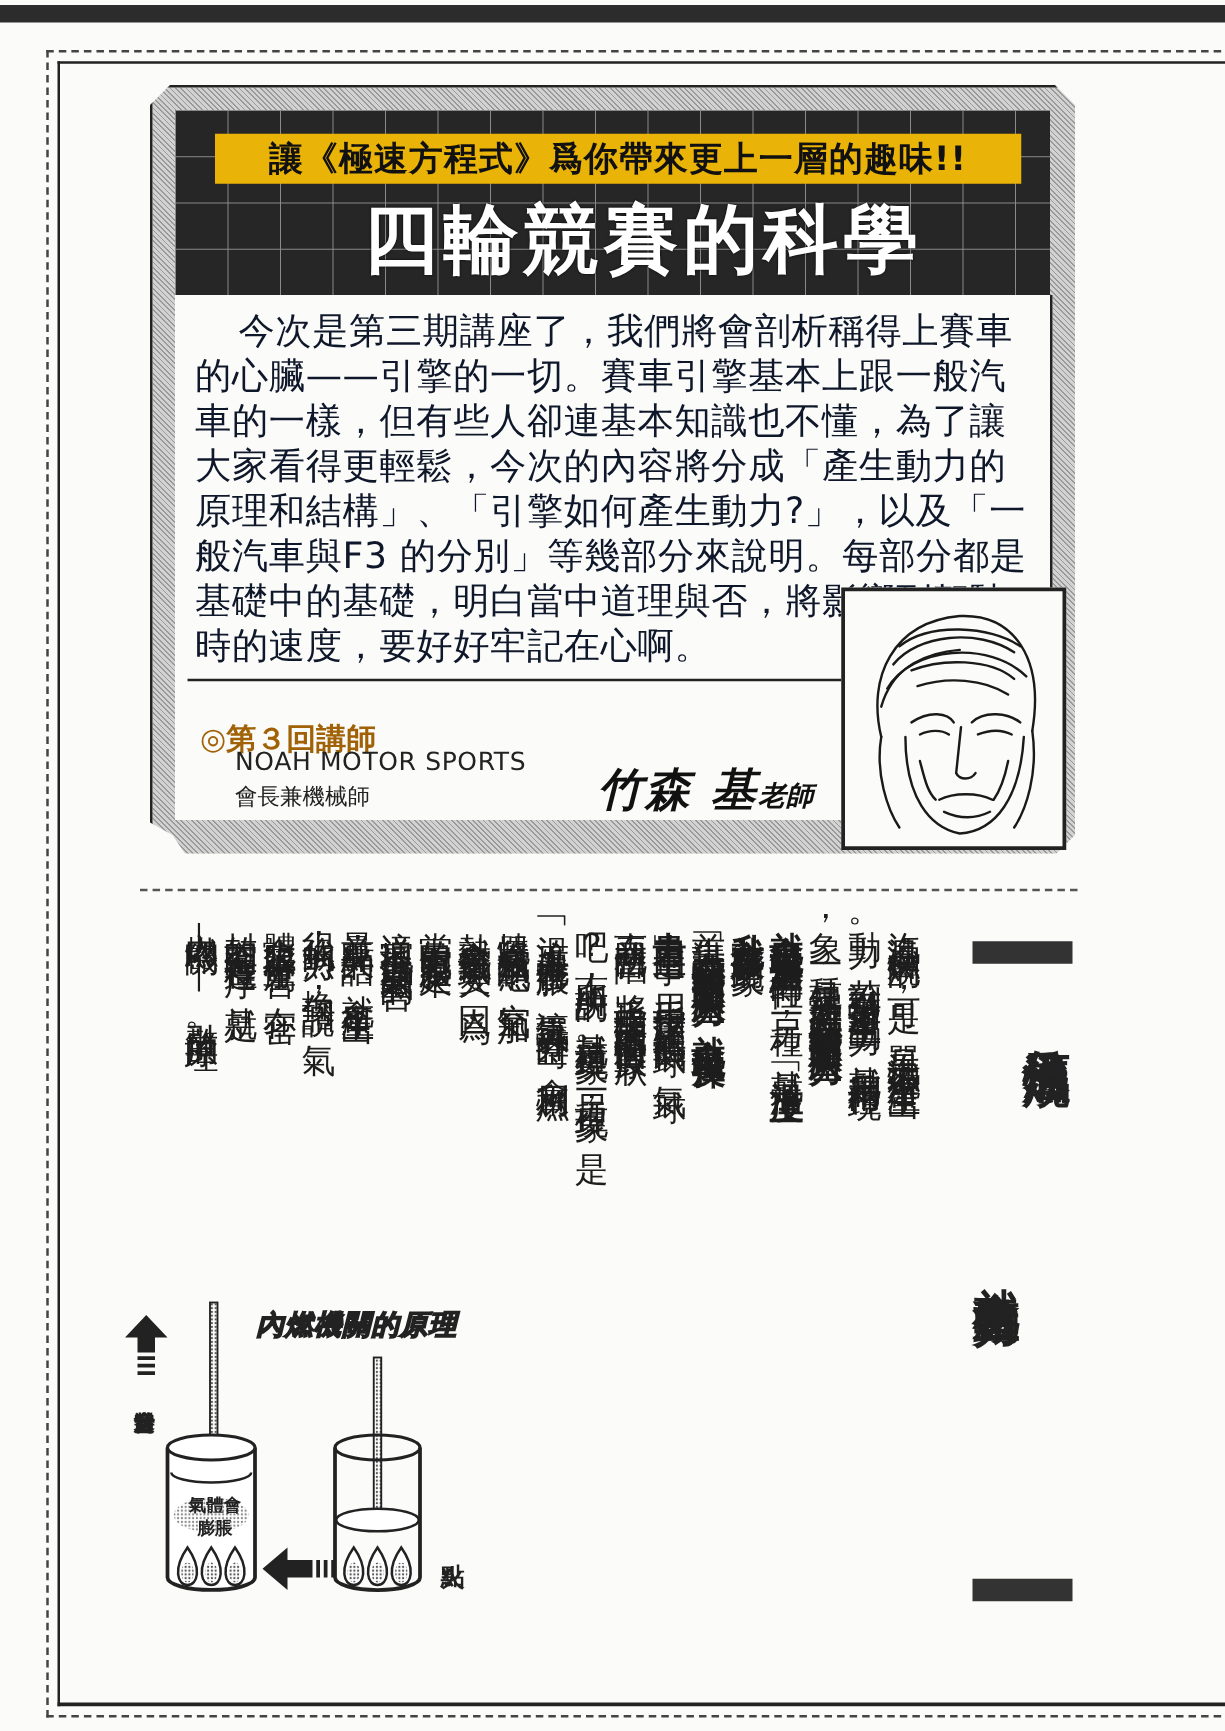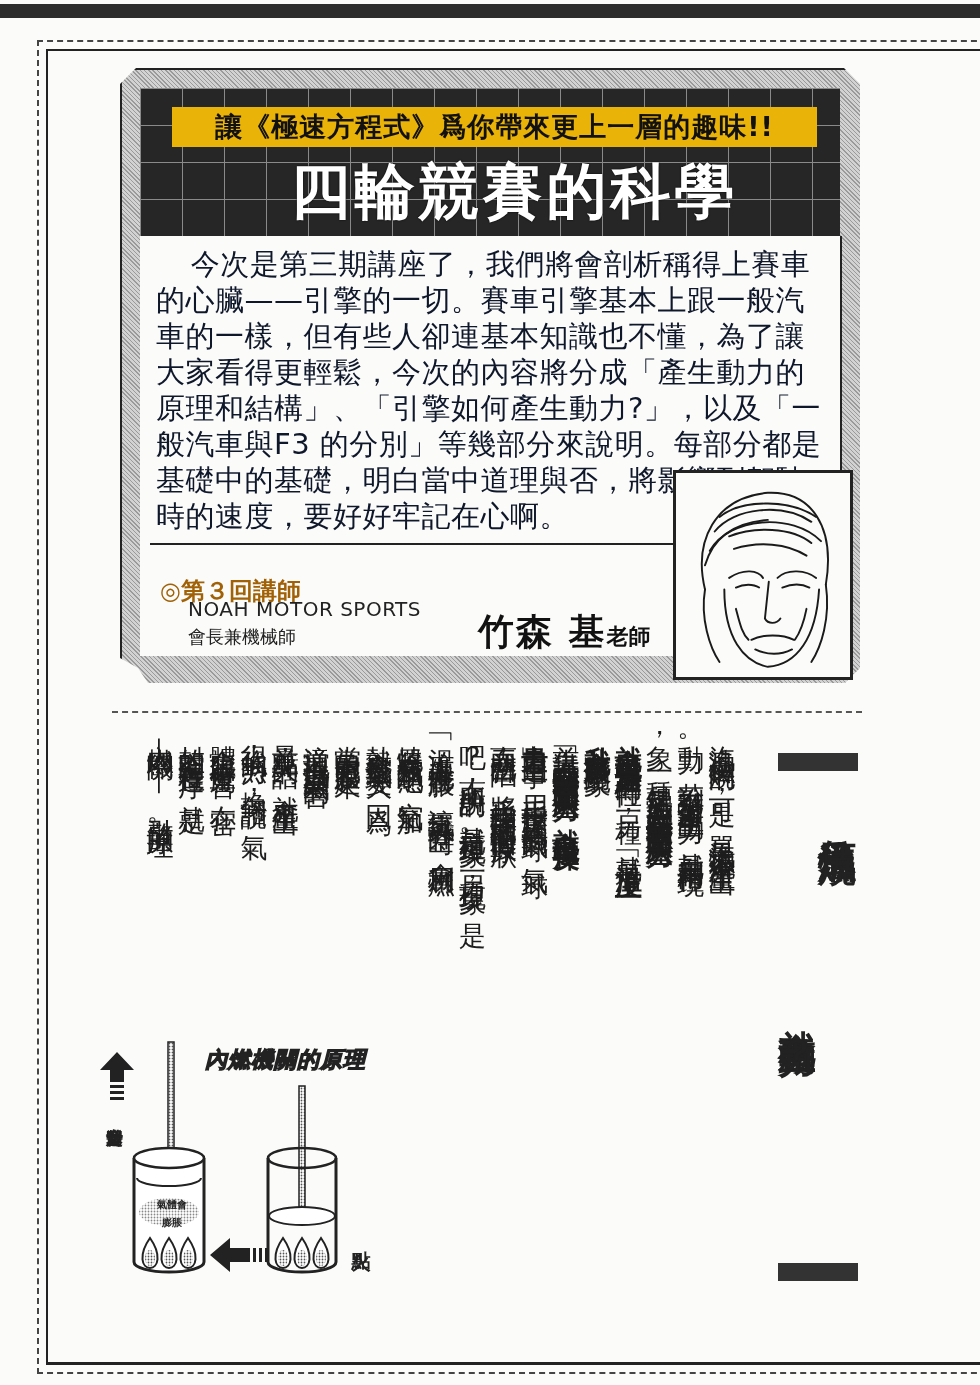--- a/index.html
+++ b/index.html
@@ -61,21 +61,21 @@
     position: absolute; left: 160px; top: 551px; font-weight: bold; font-size: 24px; color: #a16207; margin-top: 24px;
   }
   .company {
     position: absolute; left: 188px; top: 597px; font-size: 20px; color: #222; letter-spacing: 0.5px;
   }
   .role {
     position: absolute; left: 188px; top: 625px; font-size: 18px; font-weight: normal; color: #222;
   }
   .teacher-name {
     position: absolute; left: 478px; top: 608px; font-family: "DejaVu Serif", "Liberation Serif", serif;
-    font-weight: bold; font-size: 36px; color: #111; letter-spacing: 2px;
+    font-weight: bold; font-size: 36px; color: #111; letter-spacing: 2px; font-style: italic;
   }
   .teacher-name .suffix { font-family: "DejaVu Sans", sans-serif; font-size: 22px; letter-spacing: 0; }
   .portrait {
     position: absolute; left: 673px; top: 470px; width: 180px; height: 210px;
     background: #fbfbf9; border: 3px solid #222; box-sizing: border-box;
   }
   .portrait svg { width: 100%; height: 100%; display: block; }
 
   .section-divider {
     position: absolute; left: 112px; top: 711px; width: 750px; border-top: 2px dashed #555;
@@ -101,21 +101,21 @@
   
   .diagram { position: absolute; left: 90px; top: 1030px; width: 320px; height: 290px; }
   .diagram-title {
     position: absolute; left: 205px; top: 1045px; font-weight: bold; font-size: 22px;
     color: #fff; -webkit-text-stroke: 1.2px #222; letter-spacing: 1px; font-style: italic;
   }
   .diagram-label-v {
     position: absolute; writing-mode: vertical-rl; font-weight: bold; font-size: 17px; color: #222; line-height: 1;
   }
   .gas-label {
-    position: absolute; left: 140px; top: 1196px; width: 64px; font-size: 10px; font-weight: bold;
+    position: absolute; left: 140px; top: 1196px; width: 64px; font-size: 14px; font-weight: bold;
     text-align: center; line-height: 18px; color: #222;
   }
 </style>
 </head>
 <body>
 
 <div class="top-bar"></div>
 <div class="cut-border"></div>
 <div class="frame"></div>
 

